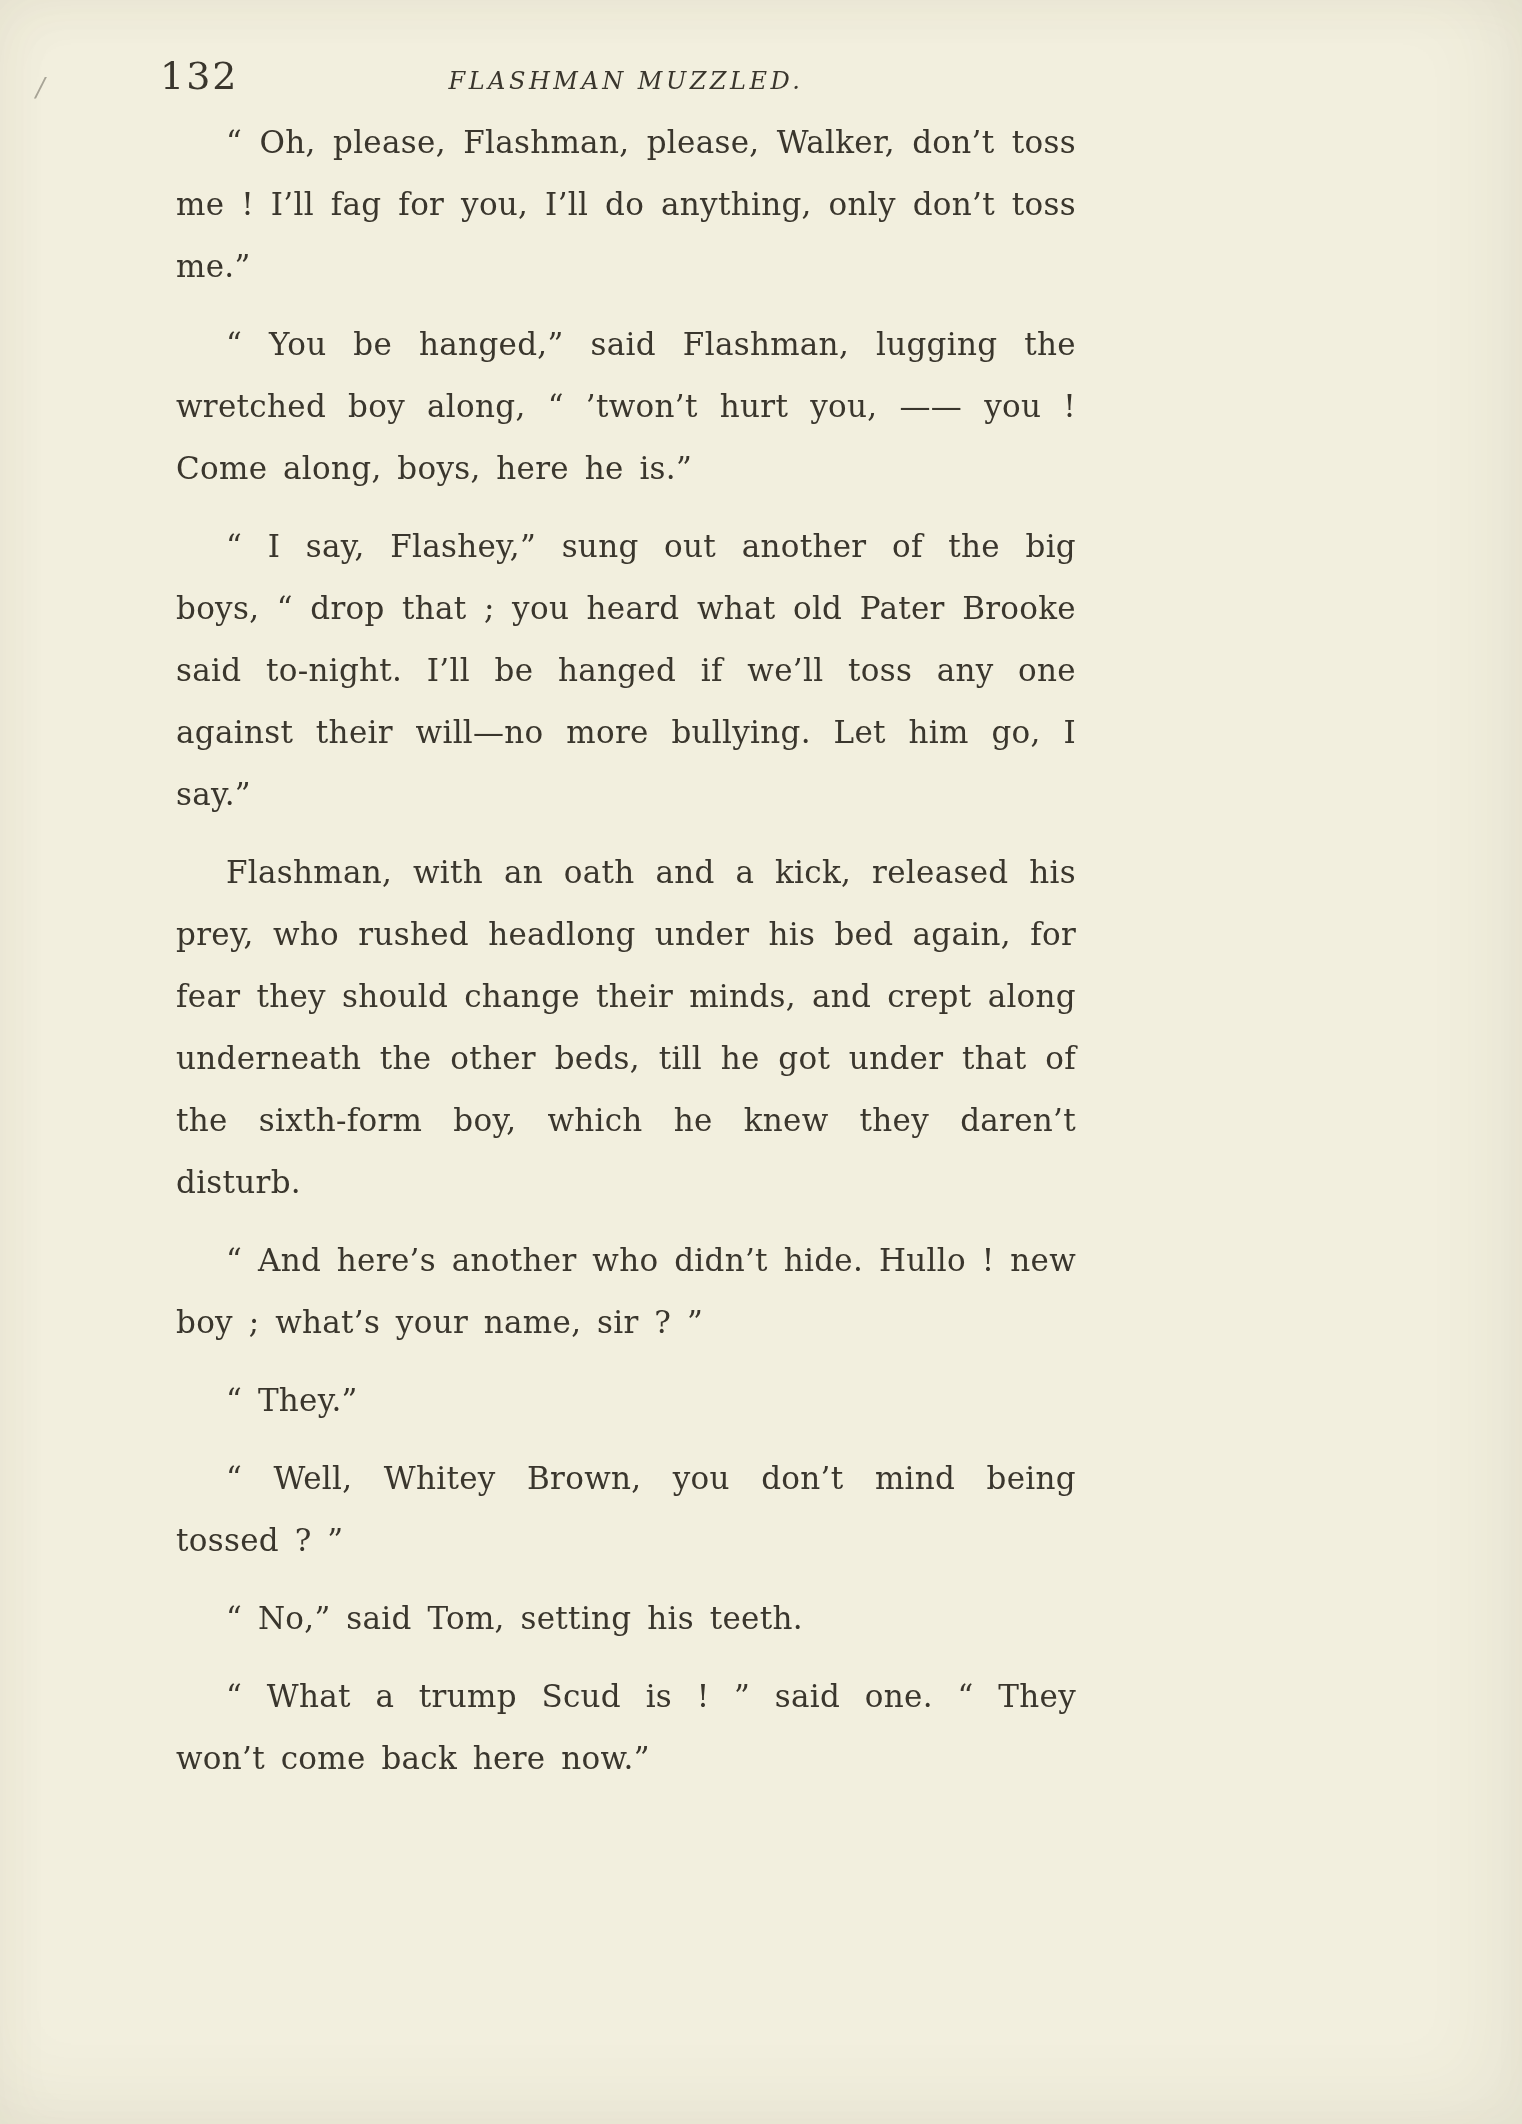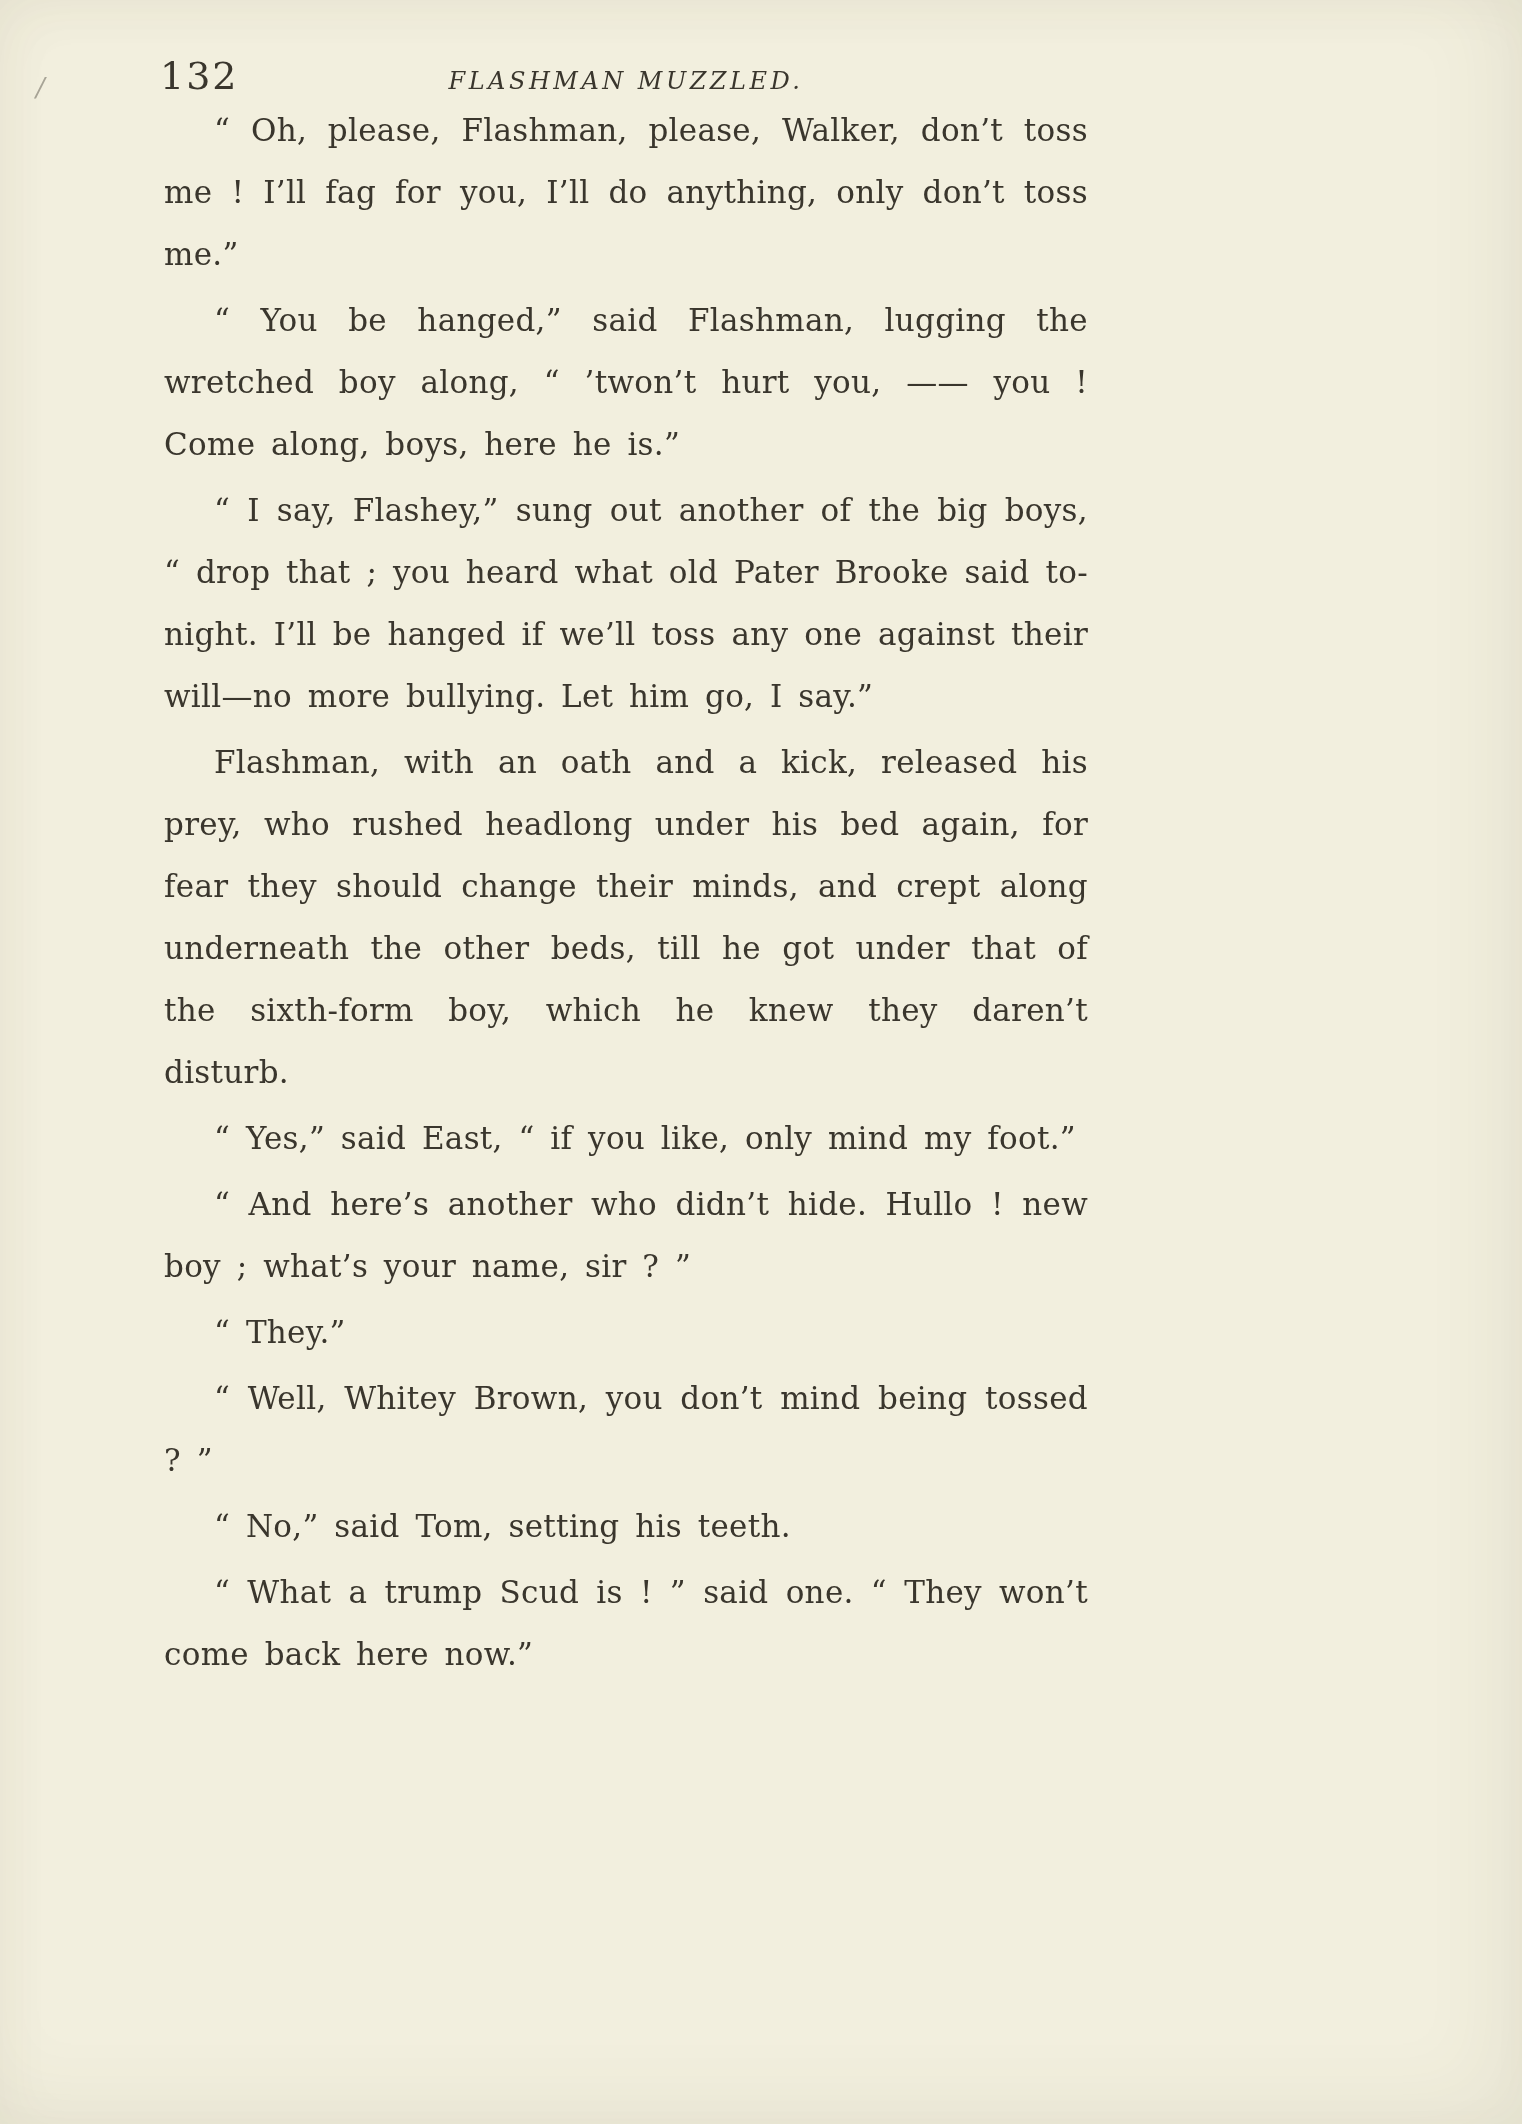--- a/index.html
+++ b/index.html
@@ -55,21 +55,21 @@
     top: 95px;
     left: 160px;
     width: 932px;
     font-size: 31px;
     line-height: 62px;
     text-align: justify;
     letter-spacing: 0.3px;
     word-spacing: 0.18em;
   }
   .para {
-    margin: 4px;
+    margin: 16px;
     text-indent: 50px;
   }
 </style>
 </head>
 <body>
 
 <div class="page">
 
   <span class="artifact">/</span>
 
@@ -77,21 +77,20 @@
     <span class="page-number">132</span>
     <span class="running-title">FLASHMAN MUZZLED.</span>
     <span class="header-spacer"></span>
   </div>
 
   <div class="body-text">
       <p class="para">“ Oh, please, Flashman, please, Walker, don’t toss me ! I’ll fag for you, I’ll do anything, only don’t toss me.”</p>
       <p class="para">“ You be hanged,” said Flashman, lugging the wretched boy along, “ ’twon’t hurt you, —— you !  Come along, boys, here he is.”</p>
       <p class="para">“ I say, Flashey,” sung out another of the big boys, “ drop that ; you heard what old Pater Brooke said to-night. I’ll be hanged if we’ll toss any one against their will—no more bullying.  Let him go, I say.”</p>
       <p class="para">Flashman, with an oath and a kick, released his prey, who rushed headlong under his bed again, for fear they should change their minds, and crept along underneath the other beds, till he got under that of the sixth-form boy, which he knew they daren’t disturb.</p>
-      <p class="para">“ Yes,” said East, “ if you like, only mind my foot.”</p>
       <p class="para">“ And here’s another who didn’t hide.  Hullo !  new boy ; what’s your name, sir ? ”</p>
       <p class="para">“ They.”</p>
       <p class="para">“ Well, Whitey Brown, you don’t mind being tossed ? ”</p>
       <p class="para">“ No,” said Tom, setting his teeth.</p>
       <p class="para">“ What a trump Scud is ! ” said one.   “ They won’t come back here now.”</p>
     </div>
 
 </div>
 
 </body></html>

